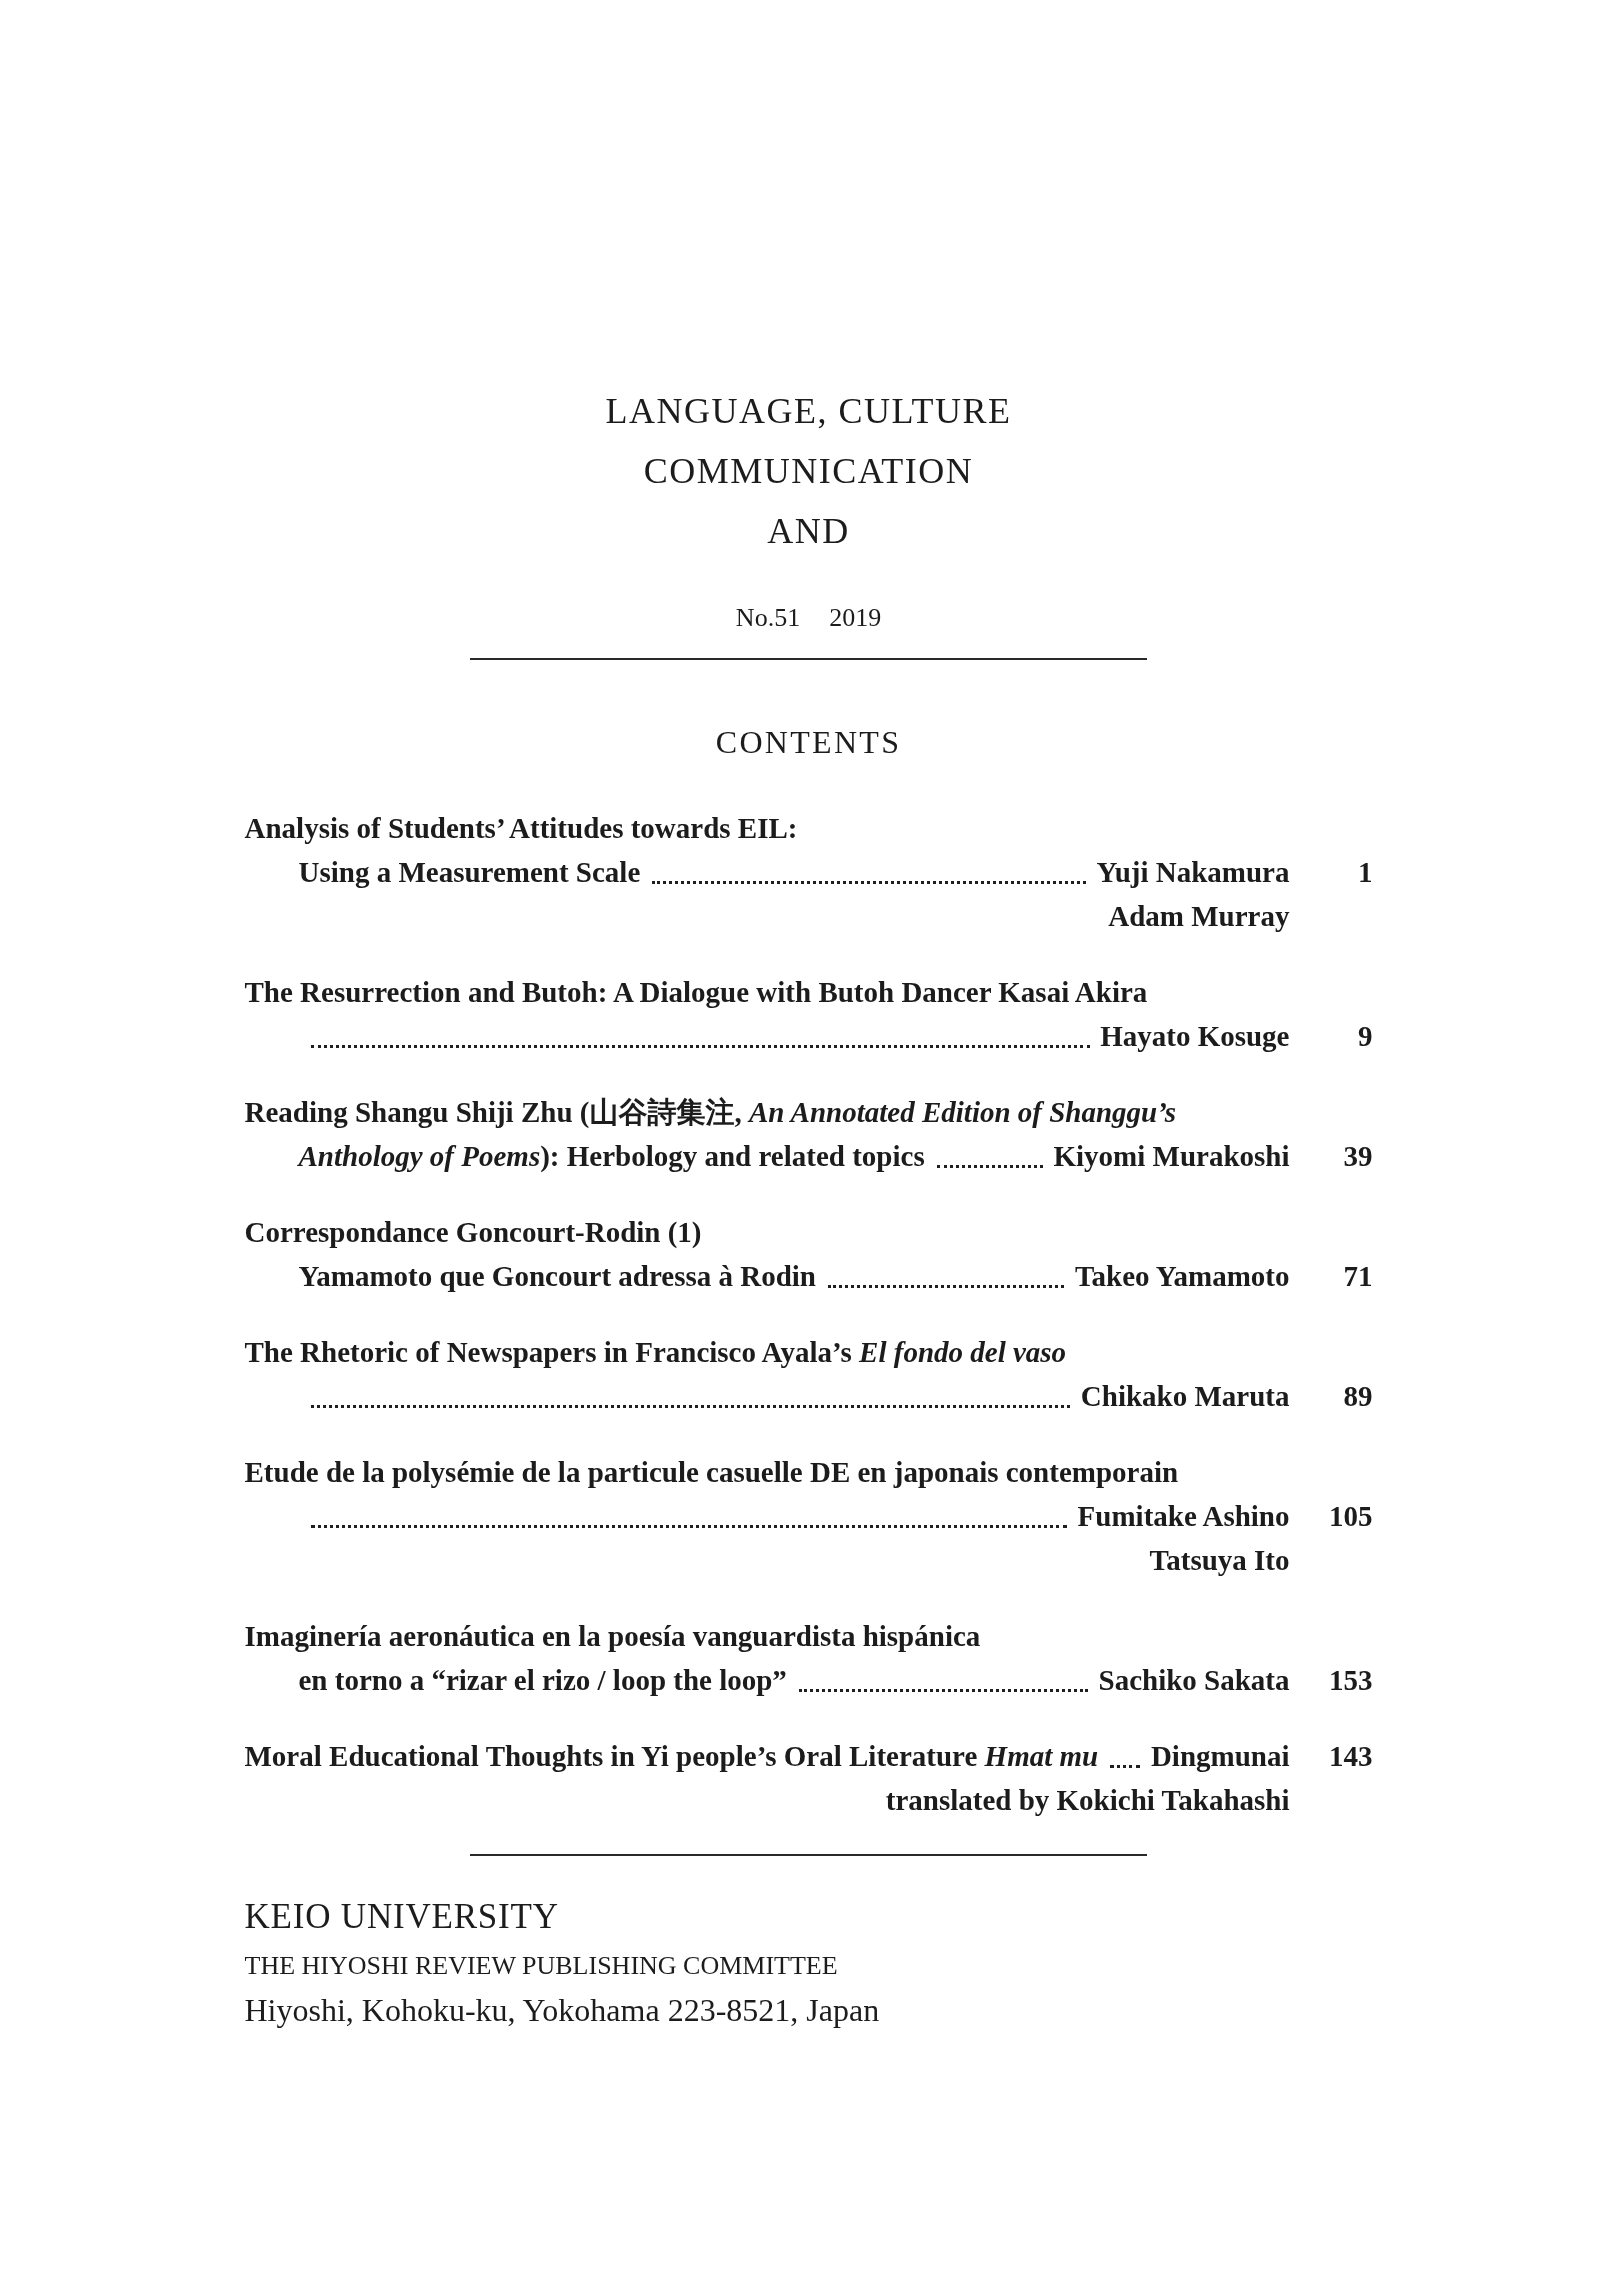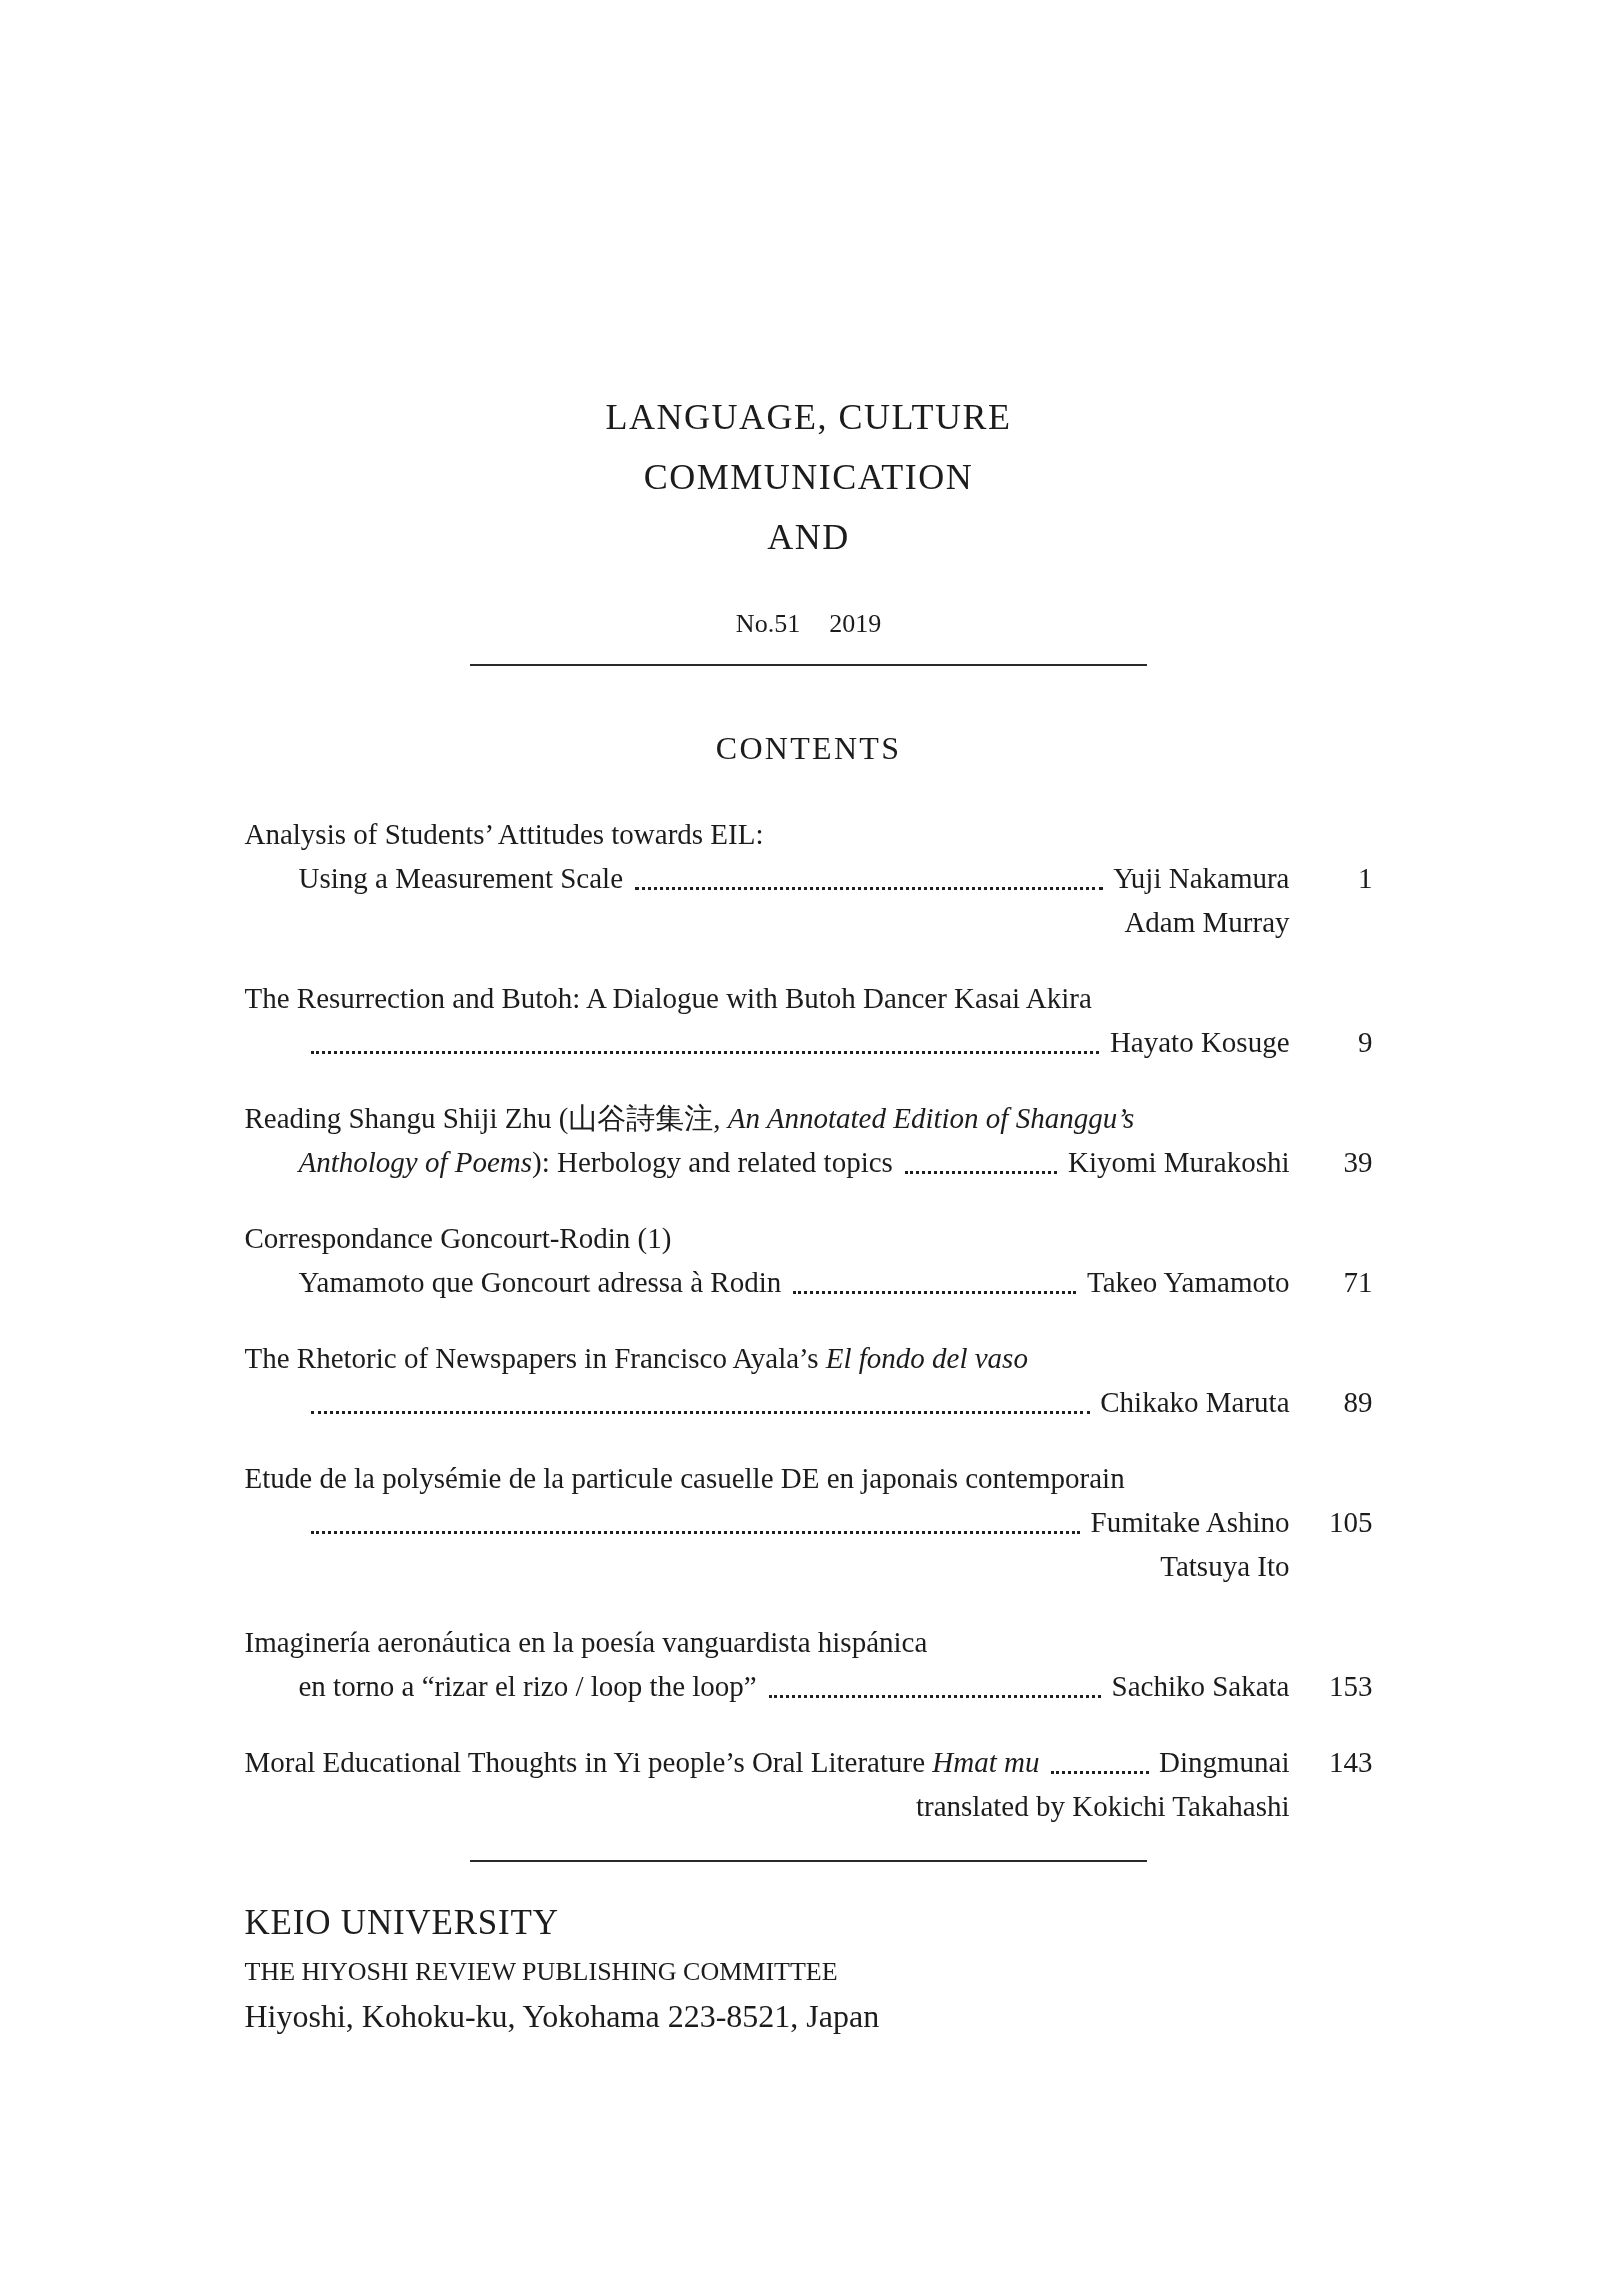--- a/index.html
+++ b/index.html
@@ -11,21 +11,21 @@
     position: relative;
     width: 1617px;
     height: 2284px;
     background: #ffffff;
     color: #1c1c1c;
     font-family: "Liberation Serif", "DejaVu Serif", serif;
     overflow: hidden;
   }
   .content {
     width: 1128px;
-    margin: 14px auto;
+    margin: 8px auto;
     padding-top: 373px;
     box-sizing: border-box;
   }
   
   .title-block {
     text-align: center;
     font-size: 36px;
     line-height: 60px;
     letter-spacing: 1.5px;
   }
@@ -53,20 +53,21 @@
     margin-top: 60px;
   }
   .toc-list { margin-top: 41px; }
   .toc-entry { margin-bottom: 32px; }
   .toc-line {
     display: flex;
     align-items: center;
     font-size: 29px;
     line-height: 44px;
     white-space: nowrap;
+    font-weight: bold;
   }
   .toc-line.indent { padding-left: 54px; }
   .line-text { flex: 0 0 auto; }
   .line-text .it { font-style: italic; }
   .leader {
     flex: 1 1 auto;
     align-self: flex-end;
     height: 0;
     border-bottom: 3px dotted #1f1f1f;
     margin: 0 10.5px 9.8px 12px;

